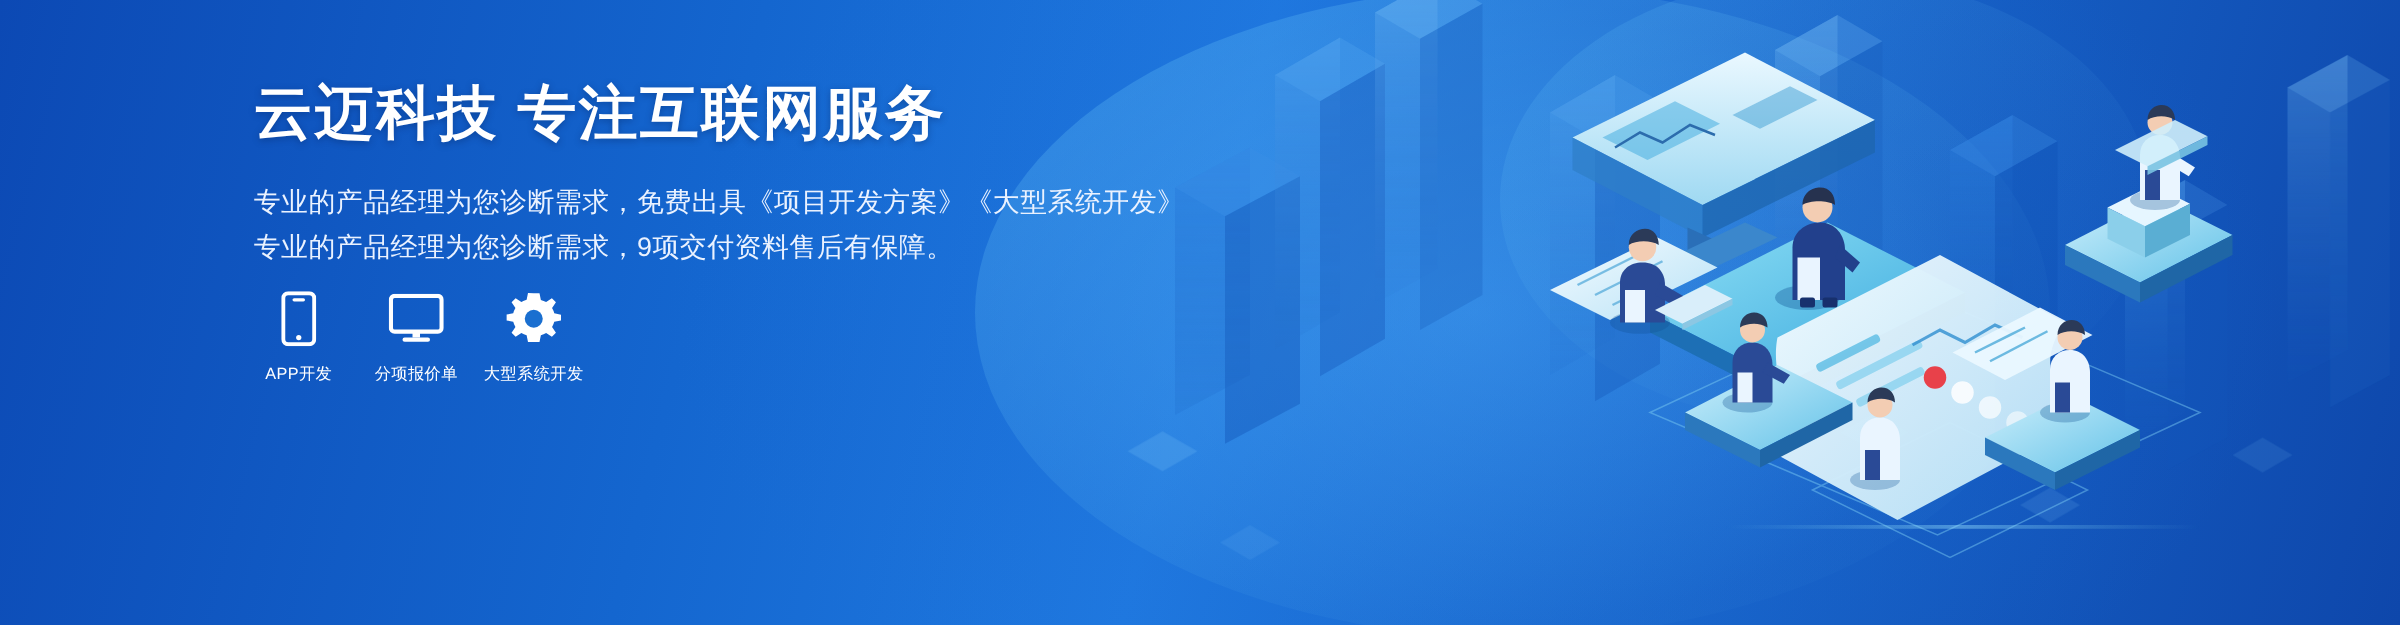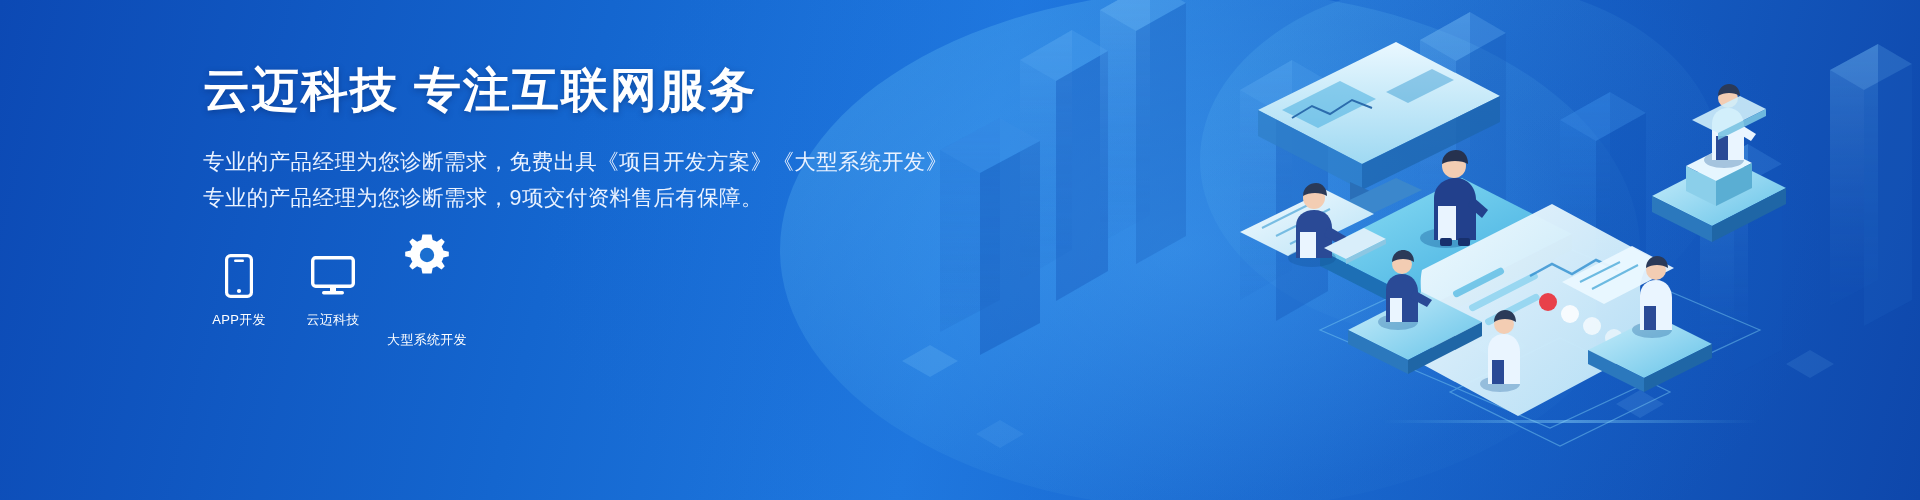--- a/index.html
+++ b/index.html
@@ -50,30 +50,30 @@
     margin: 0;
     white-space: nowrap;
   }
 
   
   .services {
     position: absolute;
     left: 203px;
     top: 232px;
     display: flex;
-    align-items: center;
+    align-items: flex-start;
   }
   .service {
     display: flex;
     flex-direction: column;
     align-items: center;
     margin-right: 22px;
     width: 72px;
   }
-  .service:last-child { margin-right: 0; gap: 41px; }
+  .service:last-child { margin-right: 0; }
   .svc-icon {
     height: 46px;
     display: flex;
     align-items: center;
     justify-content: center;
     margin-bottom: 12px;
   }
   .svc-label {
     font-size: 13px;
     color: #ffffff;
@@ -355,21 +355,21 @@
 
 
     <div class="service">
       <span class="svc-icon">
         <svg width="44" height="40" viewBox="0 0 44 40" xmlns="http://www.w3.org/2000/svg">
           <rect x="1.7" y="1.7" width="40.6" height="28.6" rx="3" fill="none" stroke="#ffffff" stroke-width="3.4"></rect>
           <rect x="19" y="30" width="6" height="5" fill="#ffffff"></rect>
           <rect x="11" y="35" width="22" height="3.4" rx="1.7" fill="#ffffff"></rect>
         </svg>
       </span>
-      <span class="svc-label">云迈科技</span>
+      <span class="svc-label">分项报价单</span>
     </div>
 
     <div class="service">
       <span class="svc-icon">
         <svg width="44" height="44" viewBox="0 0 44 44" xmlns="http://www.w3.org/2000/svg">
           <path fill="#ffffff" d="M22 1.5 l4.6 0 1.1 5.4 a15.4 15.4 0 0 1 4.2 1.75 l4.6-3.1 3.25 3.25 -3.1 4.6 a15.4 15.4 0 0 1 1.75 4.2 l5.4 1.1 0 4.6 -5.4 1.1 a15.4 15.4 0 0 1 -1.75 4.2 l3.1 4.6 -3.25 3.25 -4.6-3.1 a15.4 15.4 0 0 1 -4.2 1.75 l-1.1 5.4 -4.6 0 -4.6 0 -1.1-5.4 a15.4 15.4 0 0 1 -4.2-1.75 l-4.6 3.1 -3.25-3.25 3.1-4.6 a15.4 15.4 0 0 1 -1.75-4.2 l-5.4-1.1 0-4.6 5.4-1.1 a15.4 15.4 0 0 1 1.75-4.2 l-3.1-4.6 3.25-3.25 4.6 3.1 a15.4 15.4 0 0 1 4.2-1.75 l1.1-5.4 z"></path>
           <circle cx="22" cy="22" r="7.2" fill="#1a6fd0"></circle>
         </svg>
       </span>
       <span class="svc-label">大型系统开发</span>

